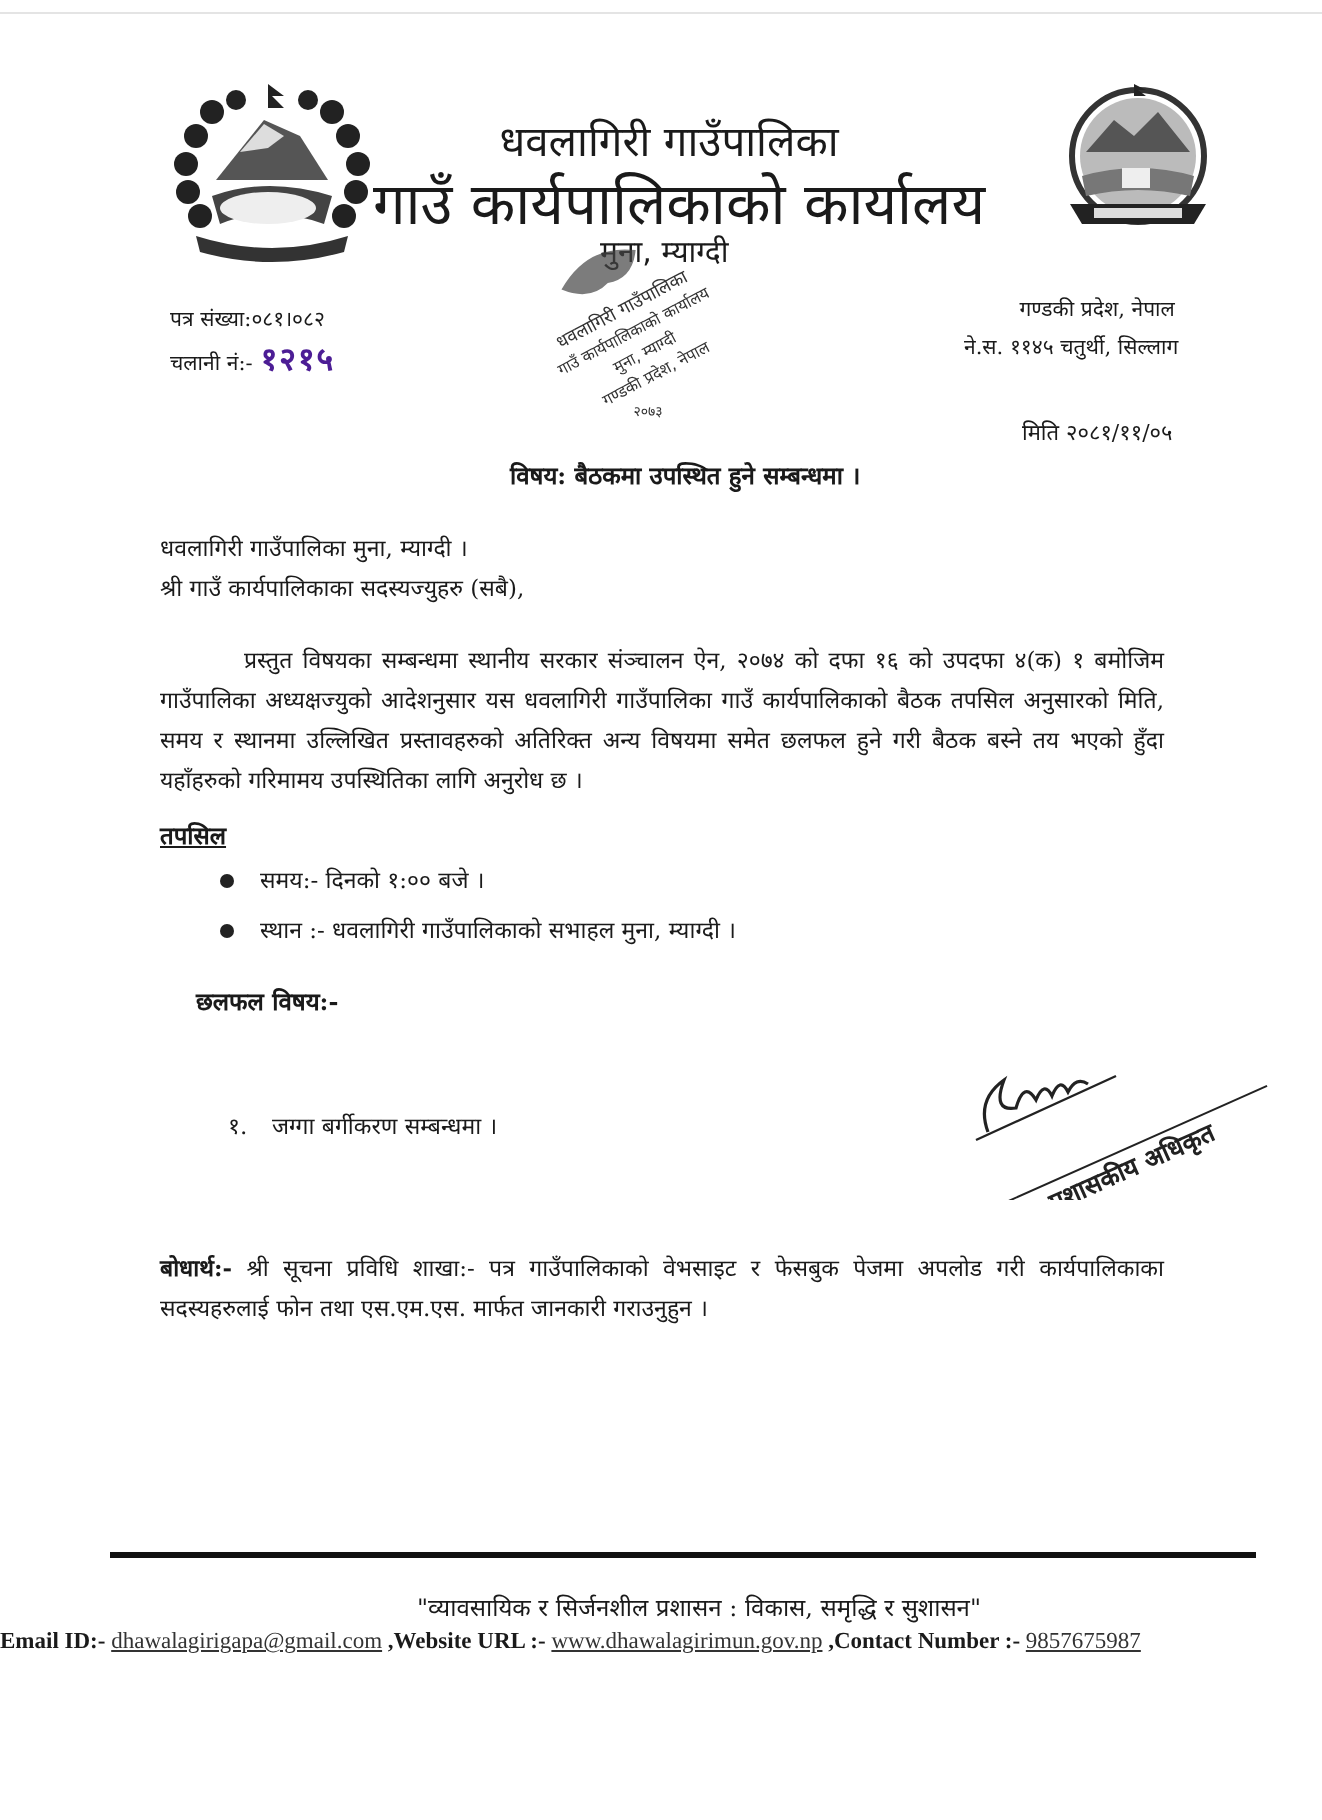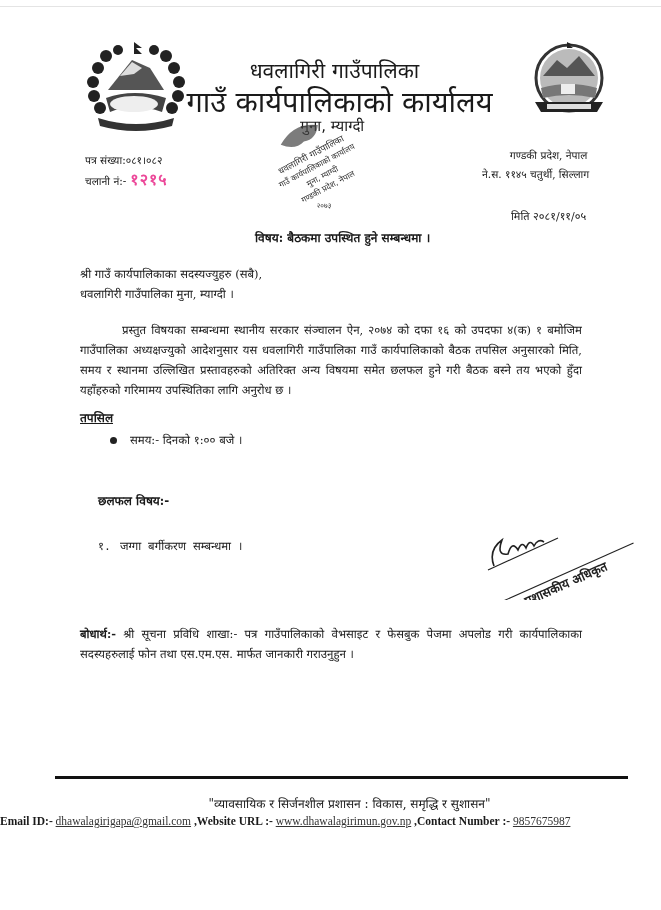--- a/index.html
+++ b/index.html
@@ -13,40 +13,40 @@
   .emblem-left { left: 84px; top: 38px; width: 104px; height: 96px; }
   .emblem-right { left: 527px; top: 36px; width: 84px; height: 84px; }
 
   .title-line1 { left: 0; width: 661px; top: 58px; text-align: center; font-size: 21px; line-height: 26px; font-family: "DejaVu Sans", sans-serif; padding-left: 8px; box-sizing: border-box; }
   .title-line2 { left: 0; width: 661px; top: 84px; text-align: center; font-size: 29px; line-height: 36px; font-family: "DejaVu Sans", sans-serif; padding-left: 18px; box-sizing: border-box; }
   .title-line3 { left: 300px; top: 117px; font-size: 15px; line-height: 18px; font-family: "DejaVu Sans", sans-serif; }
 
   .stamp { left: 268px; top: 108px; width: 100px; height: 106px; }
 
   .ref-block { left: 85px; top: 150px; font-size: 10.5px; line-height: 20px; }
-  .ref-block .hand { font-size: 16px; font-weight: bold; letter-spacing: 1px; margin-left: 4px; color: #ec4899; }
+  .ref-block .hand { font-size: 16px; font-weight: bold; letter-spacing: 1px; margin-left: 4px; color: #4c1d95; }
 
   .address-right { left: 508px; top: 146px; font-size: 10.5px; line-height: 19px; text-align: center; }
   .address-right .line2 { margin-left: -26px; }
 
   .date { left: 511px; top: 208px; font-size: 11px; }
 
   .subject { left: 255px; top: 229px; font-size: 12px; font-weight: bold; }
 
   .recipient { left: 80px; top: 264px; font-size: 11.5px; line-height: 20px; }
 
   .para { left: 80px; top: 320px; width: 502px; font-size: 11.5px; line-height: 20px; text-align: justify; text-indent: 42px; }
 
   .tapasil-head { left: 80px; top: 409px; font-size: 12px; font-weight: bold; text-decoration: underline; }
   .bullets { left: 108px; top: 428px; font-size: 11.5px; line-height: 25px; margin: 0; padding: 0; list-style: none; }
   .bullets li { position: relative; padding-left: 22px; }
   .bullets li .dot { position: absolute; left: 2px; top: 9px; width: 7px; height: 7px; border-radius: 50%; background: #222; }
 
   .discuss-head { left: 98px; top: 492px; font-size: 12px; font-weight: bold; }
-  .discuss { left: 98px; top: 537px; font-size: 11.5px; line-height: 20px; margin: 0; padding: 0; list-style: none; font-family: Liberation Mono, monospace; }
+  .discuss { left: 98px; top: 537px; font-size: 11.5px; line-height: 20px; margin: 16px; padding: 0; list-style: none; }
   .discuss li .num { display: inline-block; width: 22px; }
 
   .signature { left: 458px; top: 510px; width: 200px; height: 90px; }
 
   .bodhartha { left: 80px; top: 624px; width: 502px; font-size: 11.5px; line-height: 20px; text-align: justify; }
   .bodhartha b { font-weight: bold; }
 
   .footer-rule { left: 55px; top: 776px; width: 573px; height: 3px; background: #111; }
   .motto { left: 0; width: 661px; top: 795px; text-align: center; font-size: 12px; padding-left: 38px; box-sizing: border-box; }
   .contact { left: 0; width: 565px; top: 815px; text-align: center; font-size: 11.5px; font-family: "Liberation Serif", serif; white-space: nowrap; }
@@ -122,29 +122,30 @@
 </div>
 
 <div class="abs date">
   <span>मिति</span>
   <span>२०८१/११/०५</span>
 </div>
 
 <div class="abs subject">विषय: बैठकमा उपस्थित हुने सम्बन्धमा ।</div>
 
 <div class="abs recipient">
+  <div>धवलागिरी गाउँपालिका मुना, म्याग्दी ।</div>
   <div>श्री गाउँ कार्यपालिकाका सदस्यज्युहरु (सबै),</div>
-  <div>धवलागिरी गाउँपालिका मुना, म्याग्दी ।</div>
 </div>
 
 <div class="abs para">प्रस्तुत विषयका सम्बन्धमा स्थानीय सरकार संञ्चालन ऐन, २०७४ को दफा १६ को उपदफा ४(क) १ बमोजिम गाउँपालिका अध्यक्षज्युको आदेशनुसार यस धवलागिरी गाउँपालिका गाउँ कार्यपालिकाको बैठक तपसिल अनुसारको मिति, समय र स्थानमा उल्लिखित प्रस्तावहरुको अतिरिक्त अन्य विषयमा समेत छलफल हुने गरी बैठक बस्ने तय भएको हुँदा यहाँहरुको गरिमामय उपस्थितिका लागि अनुरोध छ ।</div>
 
 <div class="abs tapasil-head">तपसिल</div>
 <ul class="abs bullets">
   <li><span class="dot"></span><span>समय:- दिनको १:०० बजे ।</span></li>
+  <li><span class="dot"></span><span>स्थान :- धवलागिरी गाउँपालिकाको सभाहल मुना, म्याग्दी ।</span></li>
 </ul>
 
 <div class="abs discuss-head">छलफल विषय:-</div>
 <ol class="abs discuss">
   <li><span class="num">१.</span><span>जग्गा बर्गीकरण सम्बन्धमा ।</span></li>
 </ol>
 
 <svg class="abs signature" viewBox="0 0 200 90">
   <path d="M36 56 Q30 40 44 30 Q38 46 50 44 Q54 30 60 40 Q64 30 68 38 Q72 28 76 36 Q80 28 86 32" fill="none" stroke="#222" stroke-width="1.6"></path>
   <path d="M30 60 L100 28" stroke="#222" stroke-width="1.2"></path>

